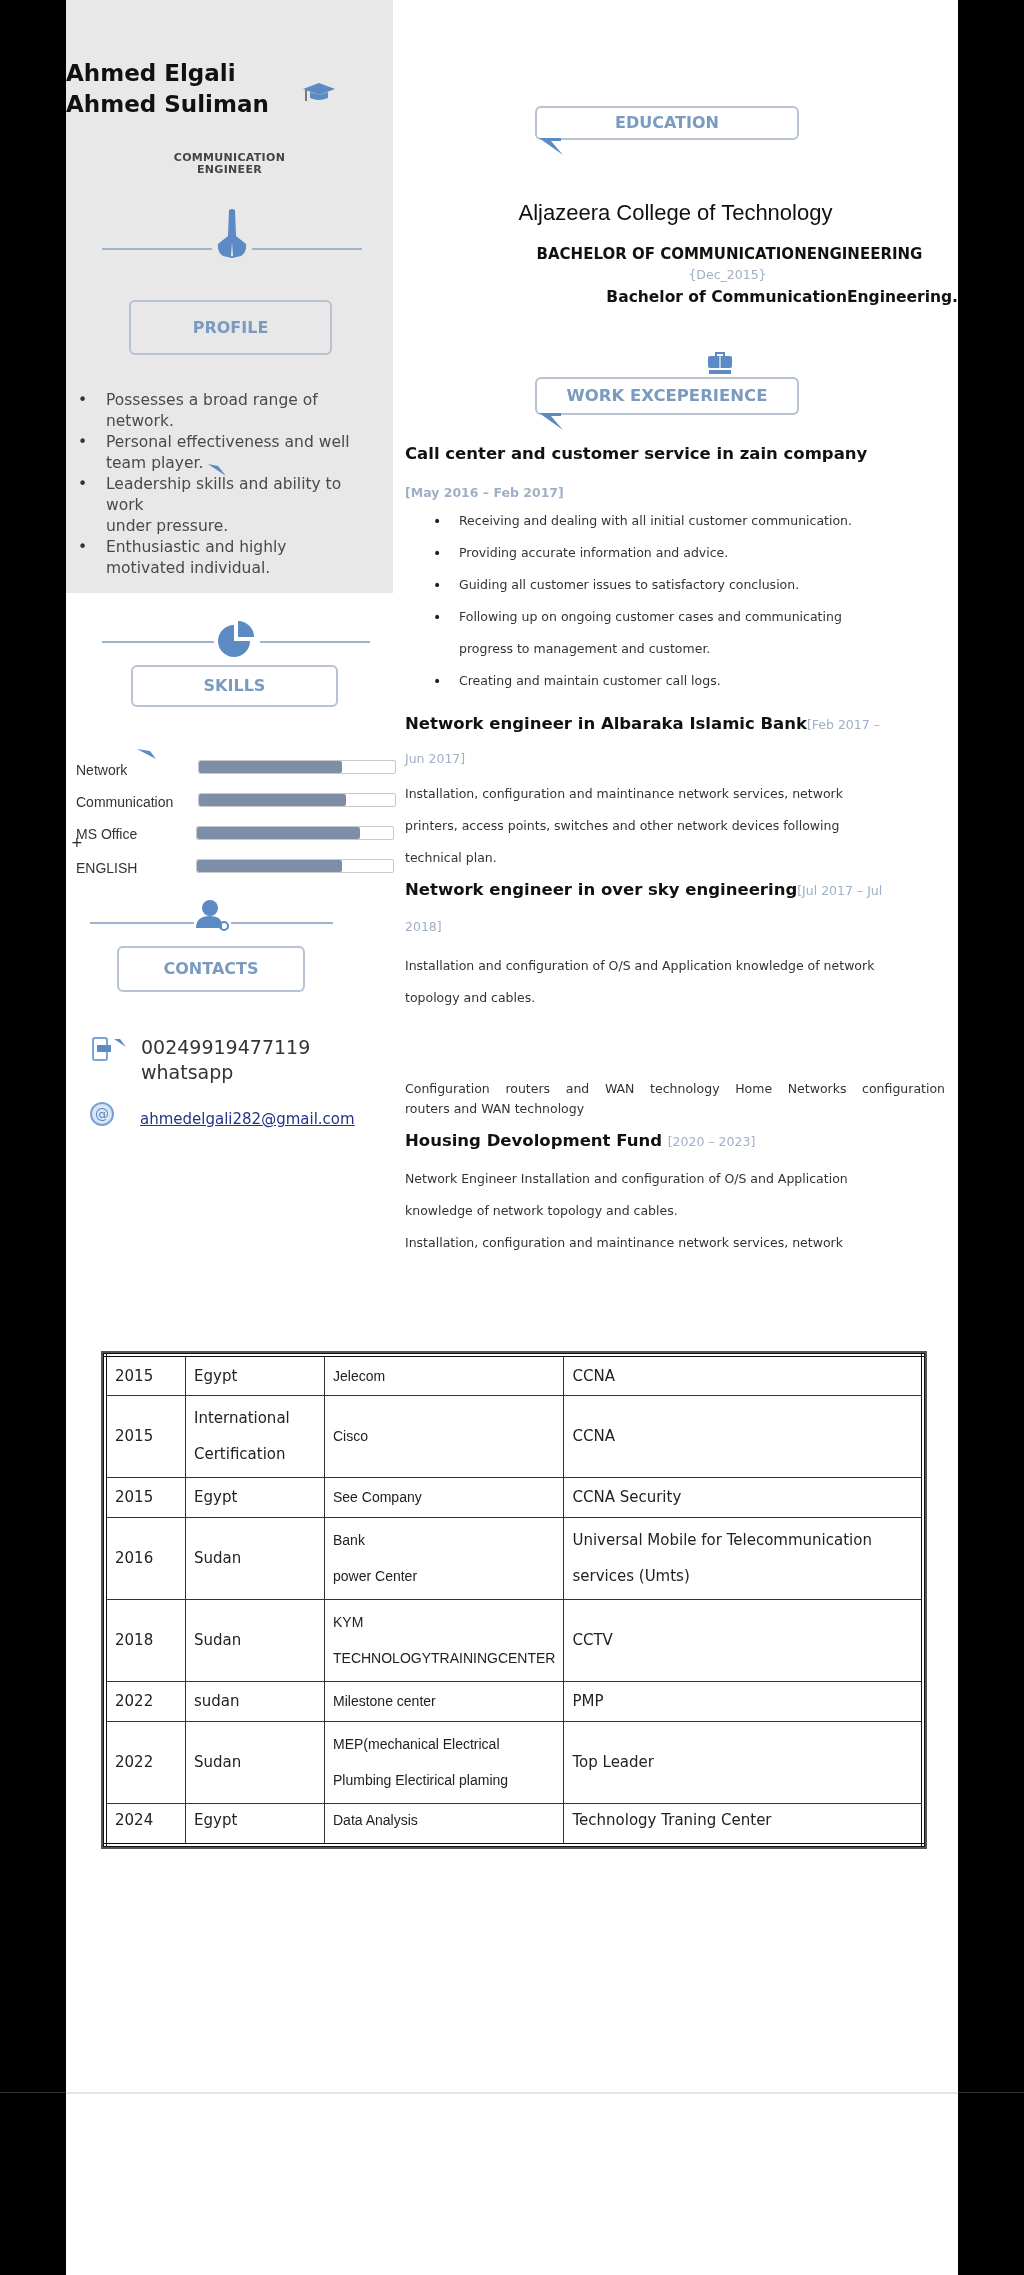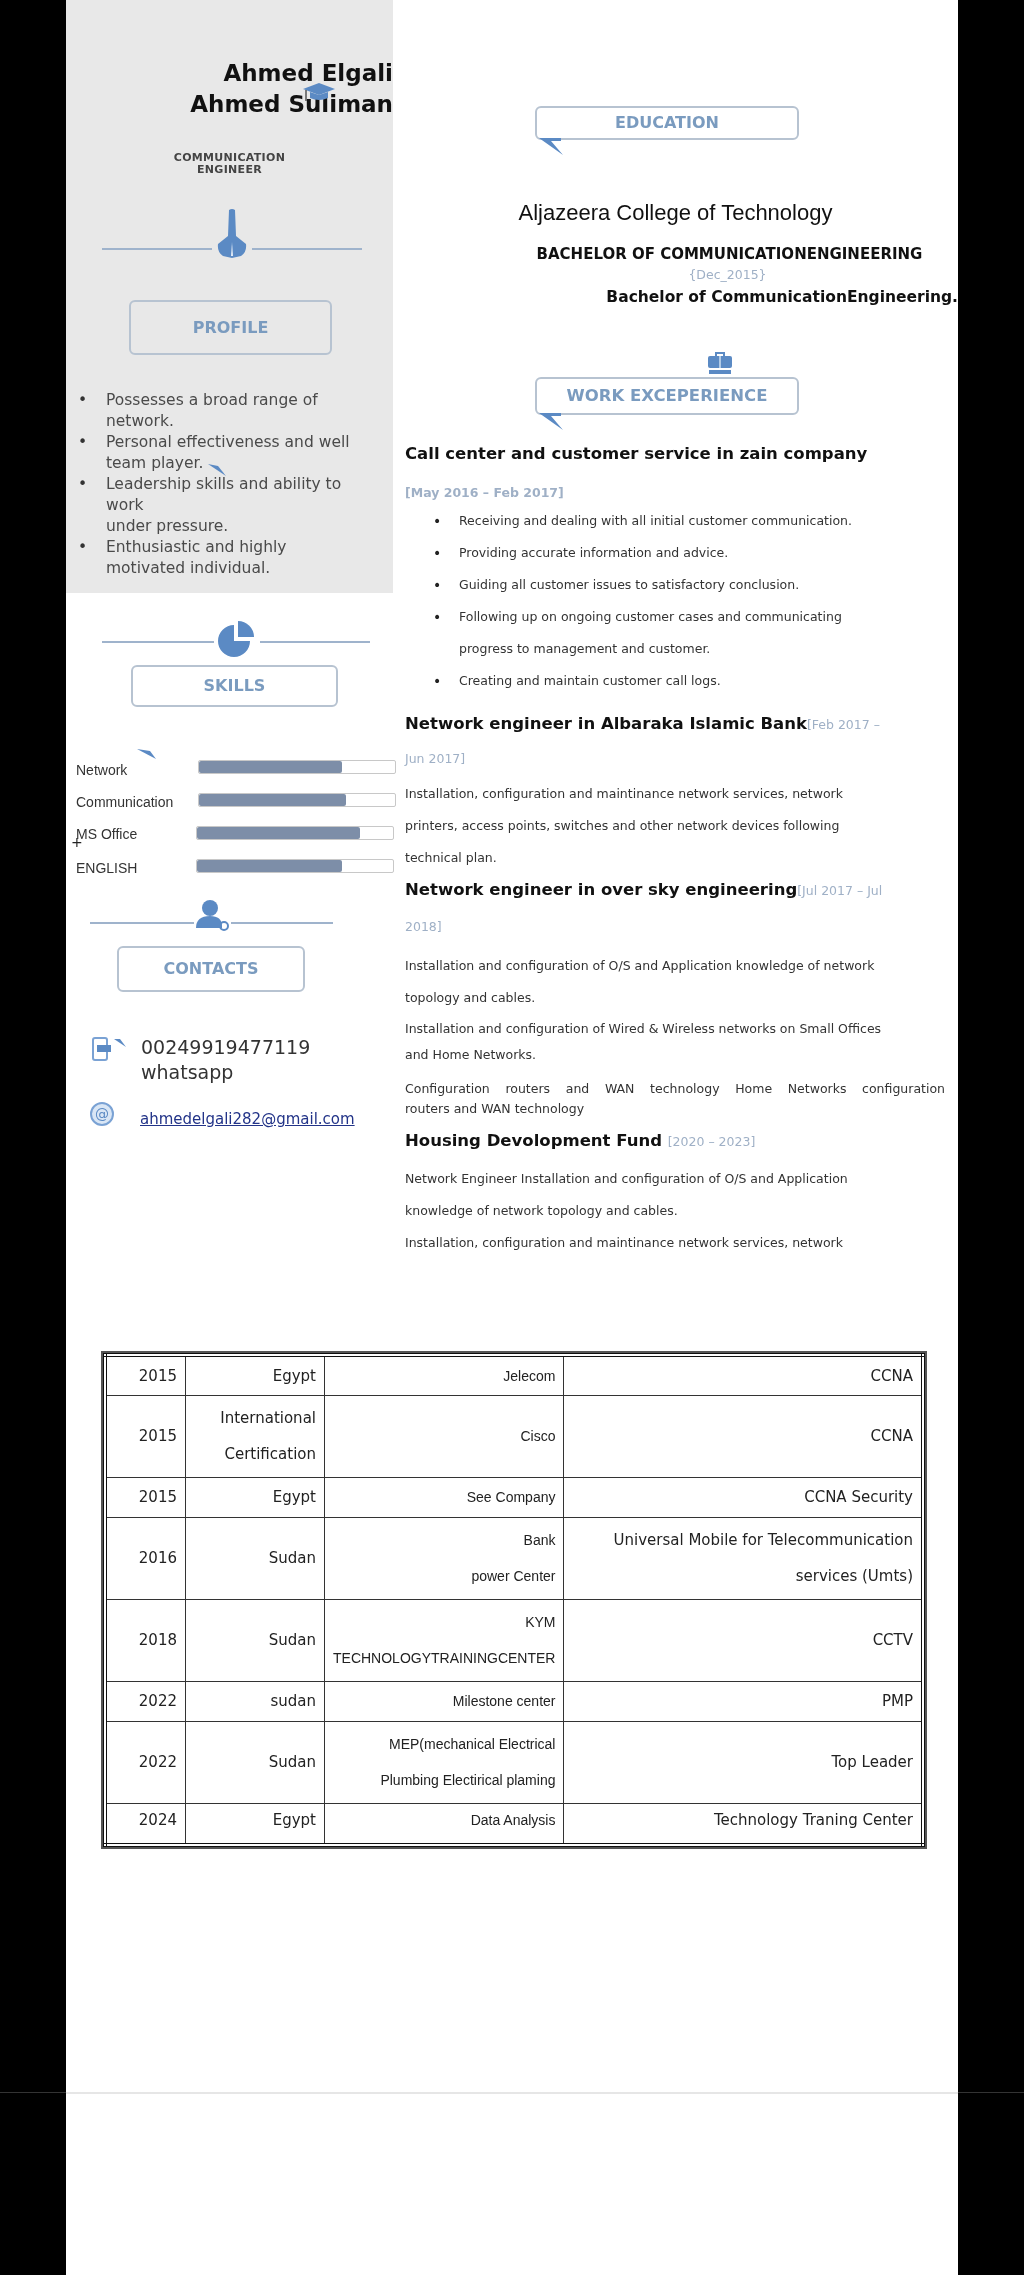--- a/index.html
+++ b/index.html
@@ -21,21 +21,21 @@
   .side-divider-l { left: 0; }
   .side-divider-r { left: 958px; }
 
   
   .sidebar-bg {
     position: absolute; left: 0; top: 0; width: 327px; height: 593px; background: #e8e8e8;
   }
   .abs { position: absolute; }
 
   .name {
-    left: 0; width: 327px; text-align: right; font-weight: bold; color: #111;
+    left: 0; width: 327px; text-align: left; font-weight: bold; color: #111;
     font-size: 23px; line-height: 31px;
   }
   .title {
     left: 0; width: 327px; text-align: center; font-weight: bold; color: #444;
     font-size: 11px; line-height: 13px; letter-spacing: 0.3px;
   }
   .hline { height: 2px; background: #9fb3cc; }
 
   .section-box {
     border: 2px solid #b7c3d1; border-radius: 6px; background: #fff;
@@ -81,21 +81,21 @@
   .job-para.tight { line-height: 20px; }
 
   
   .cert-table {
     position: absolute; left: 37px; top: 1353px; width: 822px;
     border-collapse: collapse; border: 4px double #111;
     box-shadow: 0 0 0 2px #555;
     font-size: 15px; color: #222;
   }
   .cert-table td {
-    border: 1px solid #333; padding: 0 8px; vertical-align: middle; line-height: 32px; text-align: right;
+    border: 1px solid #333; padding: 0 8px; vertical-align: middle; line-height: 32px;
   }
   .cert-table td.c0 { width: 62px; }
   .cert-table td.c1 { width: 122px; }
   .cert-table td.c2 { width: 220px; font-family: "Liberation Sans", sans-serif; font-size: 14px; }
   .cert-table td.c3 { font-family: "DejaVu Sans", sans-serif; }
   .cell-line { display: block; }
 </style>
 </head>
 <body>
 
@@ -241,24 +241,20 @@
     <div>printers, access points, switches and other network devices following</div>
     <div>technical plan.</div>
   </div>
 
   <div class="abs job-title" style="top:873px"><span>Network engineer in over sky engineering</span><span class="job-date">[Jul 2017 – Jul</span></div>
   <div class="abs job-date-solo" style="top:919px; font-weight:normal">2018]</div>
   <div class="abs job-para" style="top:950px">
     <div>Installation and configuration of O/S and Application knowledge of network</div>
     <div>topology and cables.</div>
   </div>
-  <div class="abs job-para tight" style="top:1019px">
-    <div>Installation and configuration of Wired &amp; Wireless networks on Small Offices</div>
-    <div style="margin-top:6px">and Home Networks.</div>
-  </div>
   <div class="abs job-para tight" style="top:1079px; text-align:justify; text-align-last:left">
     <div style="text-align:justify; text-align-last:justify">Configuration routers and WAN technology Home Networks configuration</div>
     <div>routers and WAN technology</div>
   </div>
 
   <div class="abs job-title" style="top:1124px"><span>Housing Devolopment Fund</span> <span class="job-date">[2020 – 2023]</span></div>
   <div class="abs job-para" style="top:1163px">
     <div>Network Engineer Installation and configuration of O/S and Application</div>
     <div>knowledge of network topology and cables.</div>
     <div>Installation, configuration and maintinance network services, network</div>

